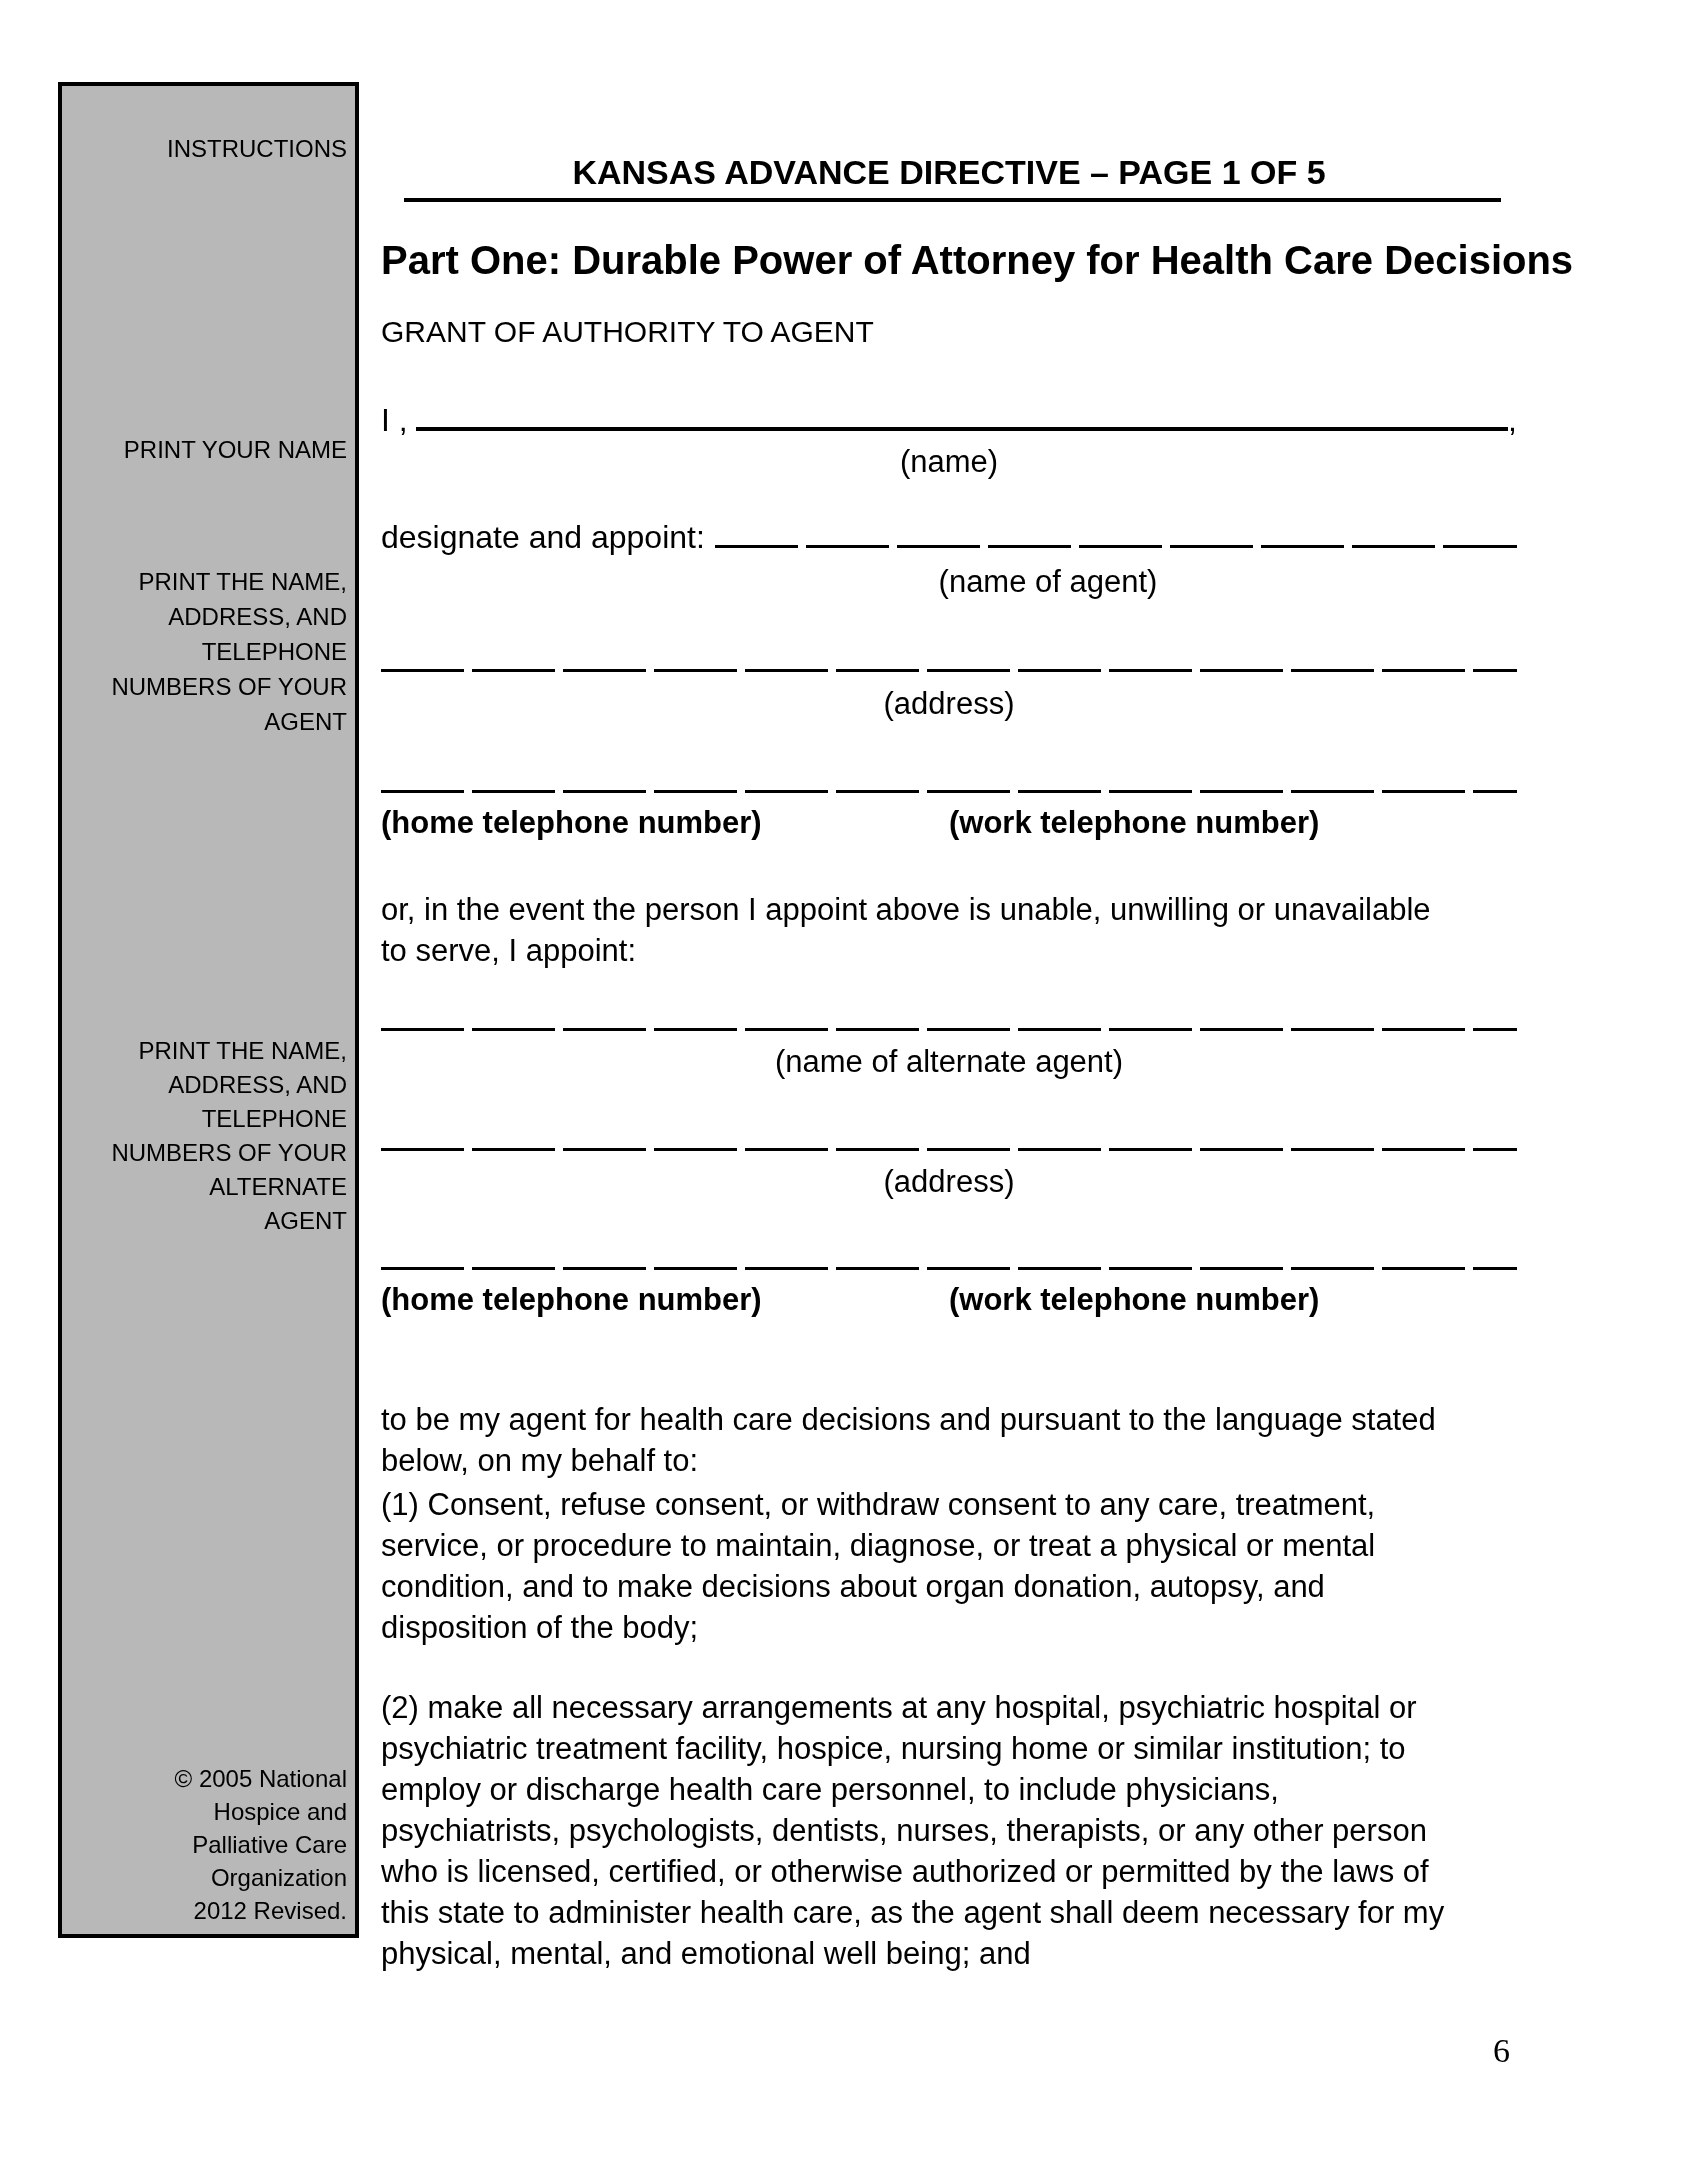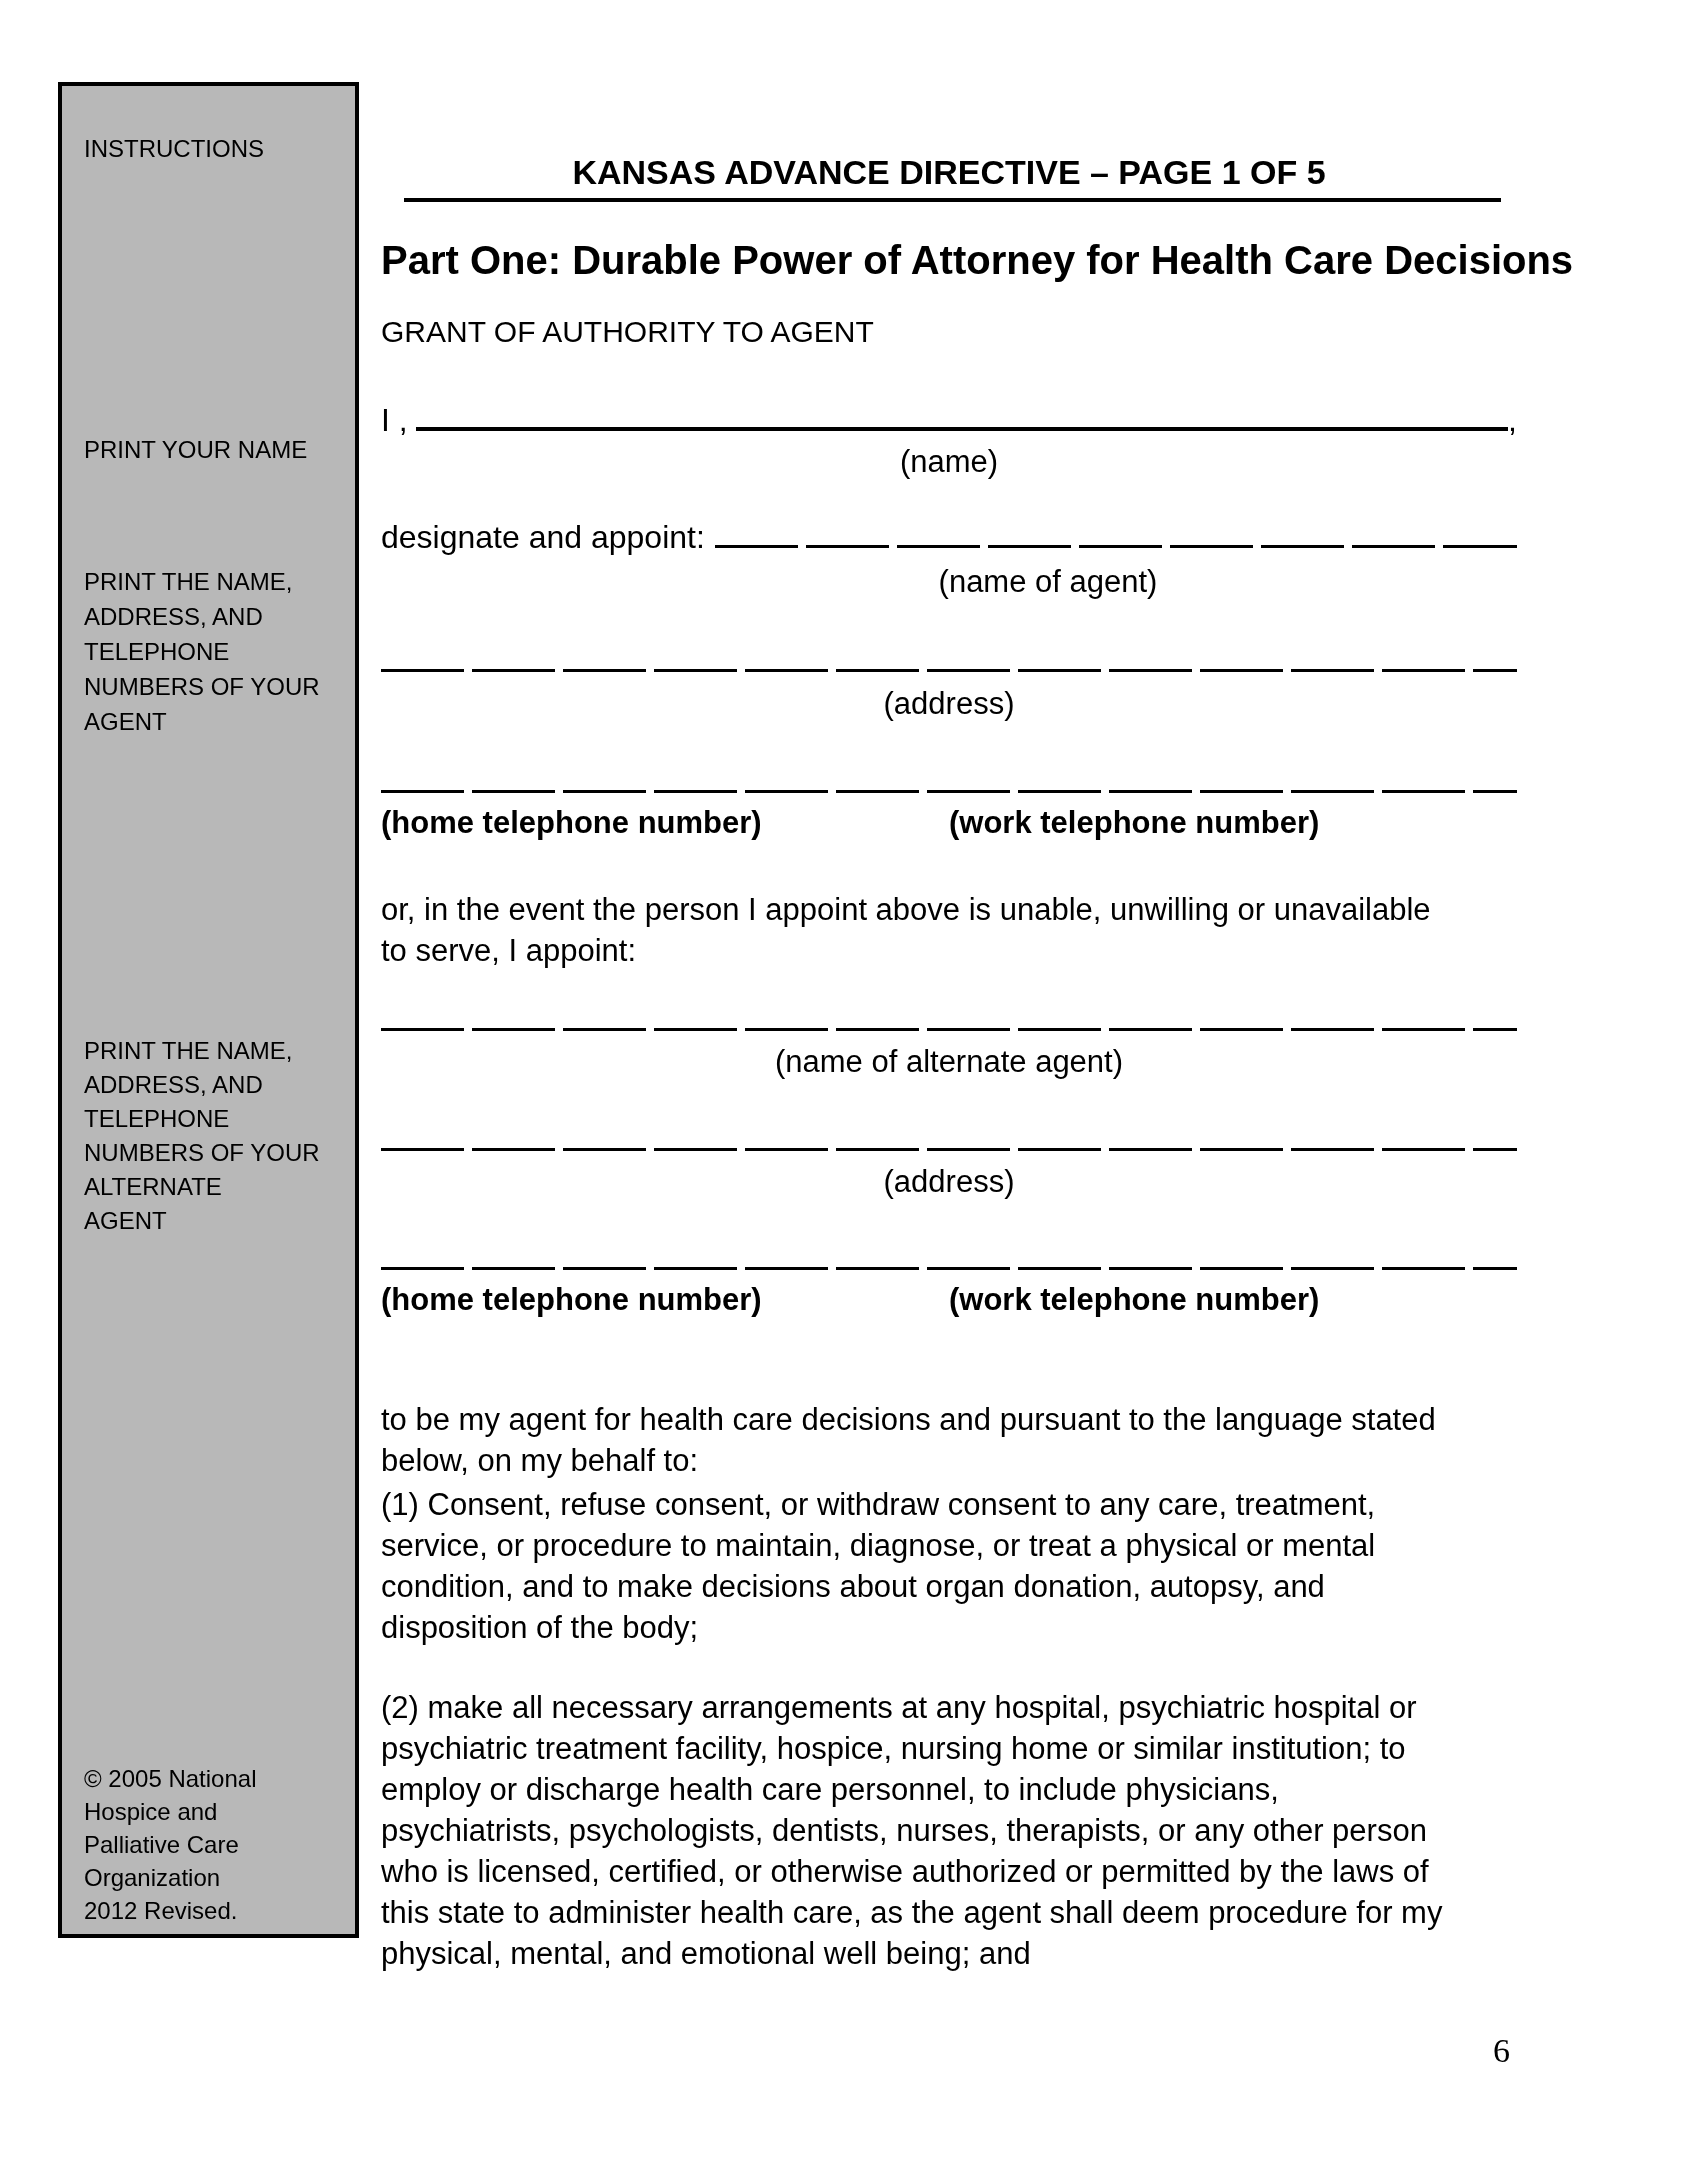--- a/index.html
+++ b/index.html
@@ -6,22 +6,22 @@
   .page {
     position:relative; width:1683px; height:2178px; background:#ffffff;
     font-family:"Liberation Sans", sans-serif; color:#000; overflow:hidden;
   }
   
   .sidebar {
     position:absolute; left:58px; top:82px; width:301px; height:1856px;
     background:#b8b8b8; border:4px solid #000; box-sizing:border-box;
   }
   .side-note {
-    position:absolute; left:22px; right:8px;
-    font-size:24px; line-height:34px; white-space:normal;
+    position:absolute; left:32px; right:8px;
+    font-size:24px; line-height:34px; white-space:normal;text-align:right;
   }
   .side-line { white-space:nowrap; }
   
   .blk { position:absolute; left:381px; width:1136px; }
   .title { top:153px; text-align:center; font-weight:bold; font-size:34px; }
   .title-rule { position:absolute; left:404px; top:198px; width:1097px; height:4px; background:#000; }
   .part-heading { top:238px; font-weight:bold; font-size:40px; white-space:nowrap; }
   .grant-heading { top:315px; text-align:left; font-size:30px; }
   .body-line { font-size:31px; line-height:41px; white-space:nowrap; }
   .caption { text-align:center; font-size:31px; }
@@ -137,20 +137,20 @@
     <div class="body-line">condition, and to make decisions about organ donation, autopsy, and</div>
     <div class="body-line">disposition of the body;</div>
   </div>
 
   <div class="blk" style="top:1687px;">
     <div class="body-line">(2) make all necessary arrangements at any hospital, psychiatric hospital or</div>
     <div class="body-line">psychiatric treatment facility, hospice, nursing home or similar institution; to</div>
     <div class="body-line">employ or discharge health care personnel, to include physicians,</div>
     <div class="body-line">psychiatrists, psychologists, dentists, nurses, therapists, or any other person</div>
     <div class="body-line">who is licensed, certified, or otherwise authorized or permitted by the laws of</div>
-    <div class="body-line">this state to administer health care, as the agent shall deem procedure for my</div>
+    <div class="body-line">this state to administer health care, as the agent shall deem necessary for my</div>
     <div class="body-line">physical, mental, and emotional well being; and</div>
   </div>
 
   <div class="page-num">6</div>
 
 </div>
 
 
 </body></html>

